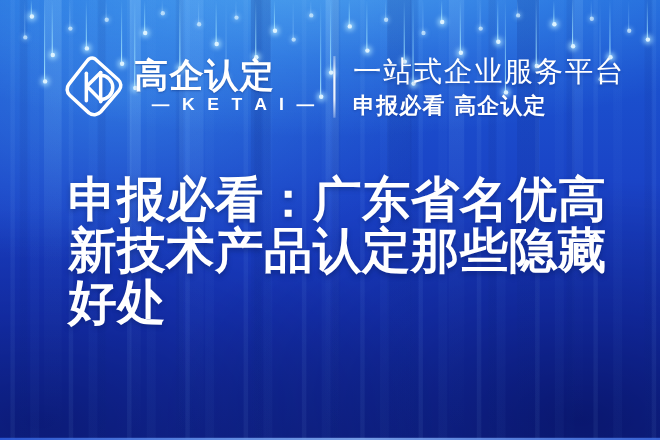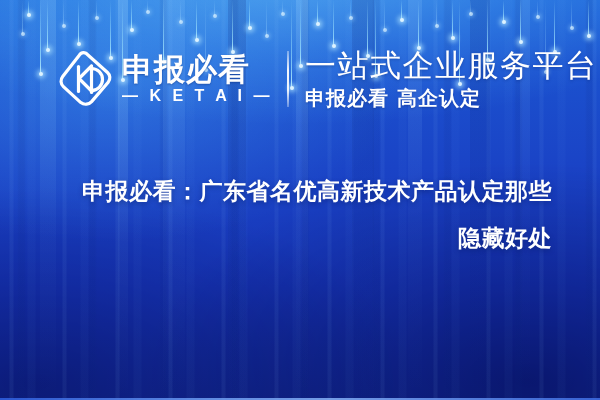--- a/index.html
+++ b/index.html
@@ -114,53 +114,52 @@
     letter-spacing:1px; line-height:1.02;
     font-family:"DejaVu Sans","Liberation Sans",sans-serif;
     white-space:nowrap;
     text-shadow:0 1px 2px rgba(5,25,90,.35);
   }
   .logo-en{
     margin-top:2px;
     font-size:16px; font-weight:700; color:#fff;
     letter-spacing:3.5px; line-height:1;
     white-space:nowrap;
-    display:flex; align-items:center; justify-content:center;
+    display:flex; align-items:center; justify-content:center;margin-left:16px;
   }
 
   .divider{
     width:2px; height:56px; margin:0 16px 0 14px;
     background:linear-gradient(to bottom,rgba(255,255,255,.35),rgba(255,255,255,.95) 35%,rgba(255,255,255,.9) 70%,rgba(255,255,255,.3));
     flex:none;
   }
 
   .tagline{ line-height:1; }
   .tag-main{
-    font-size:31px; font-weight:400; color:#ffffff;
+    font-size:26px; font-weight:400; color:#ffffff;
     letter-spacing:1.5px; white-space:nowrap;
     font-family:"DejaVu Sans","Liberation Sans",sans-serif;
     text-shadow:0 1px 3px rgba(5,25,90,.30);
   }
   .tag-sub{
     margin-top:7px;
     font-size:20px; font-weight:700; color:#ffffff;
     letter-spacing:1px; white-space:nowrap;
     font-family:"DejaVu Serif","Liberation Serif",serif;
     text-shadow:0 1px 2px rgba(5,25,90,.30);
   }
 
   
   .headline{
-    position:absolute; left:62px; top:168px; width:490px;
+    position:absolute; left:62px; top:158px; width:490px;
     color:#ffffff;
-    font-size:23px; font-weight:700;
+    font-size:44px; font-weight:700;
     line-height:47px; letter-spacing:.5px;
     font-family:"DejaVu Sans","Liberation Sans",sans-serif;
     text-shadow:0 2px 5px rgba(6,26,95,.45);
-    text-align:right;
   }
 </style>
 </head>
 <body>
 
 <div class="banner">
 
   <div class="streaks"></div>
   <div class="streaks2"></div>
   <div class="band b1"></div>
@@ -357,21 +356,21 @@
 
           <path d="M20.5 17.5 L20.5 42.5"></path>
           <path d="M33.5 17 L21 29.5 L34 42.5"></path>
 
           <path d="M33.5 17 L33.5 43.5"></path>
           <path d="M33.5 19.5 A11 11 0 0 1 33.5 41.5"></path>
         </g>
       </svg>
 
       <div class="logo-words">
-        <div class="logo-cn">申报必看</div>
+        <div class="logo-cn">高企认定</div>
         <div class="logo-en">— K E T A I —</div>
       </div>
     </div>
 
     <div class="divider"></div>
 
     <div class="tagline">
       <div class="tag-main">一站式企业服务平台</div>
       <div class="tag-sub">申报必看 高企认定</div>
     </div>

